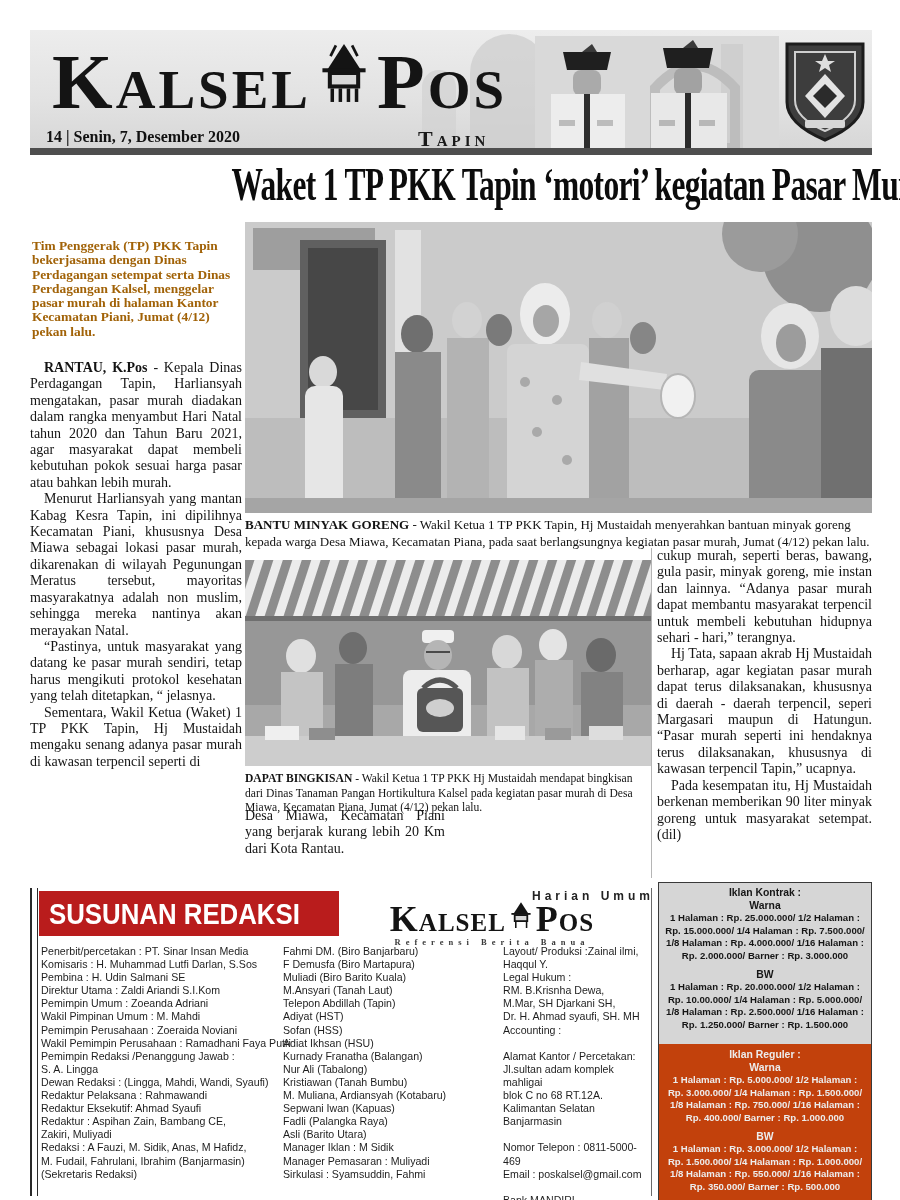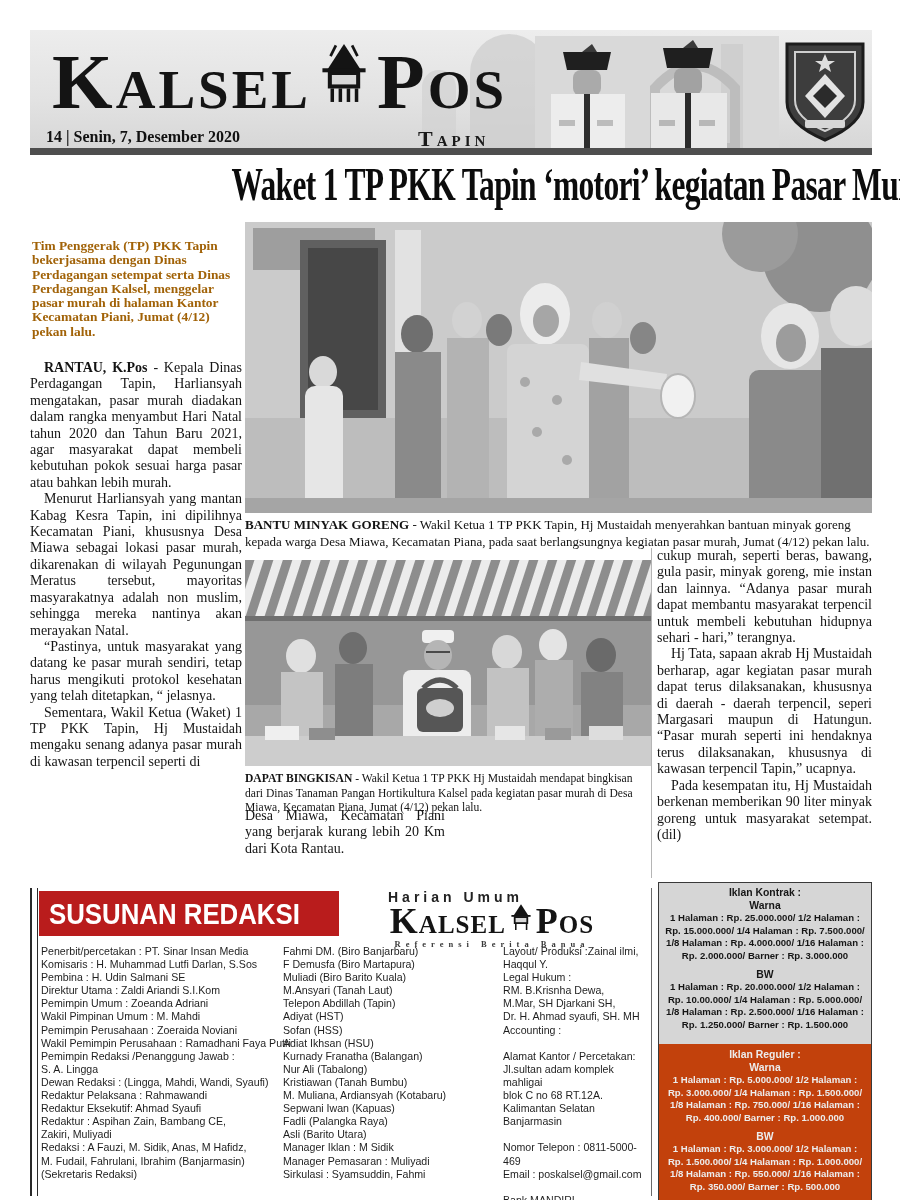--- a/index.html
+++ b/index.html
@@ -61,22 +61,22 @@
   .redaksi-bar span { font-family:"Liberation Sans", sans-serif; font-weight:bold; font-size:30px;
     color:#fff; letter-spacing:0; transform:scaleX(.86); transform-origin:left; white-space:nowrap; }
   .staff { position:absolute; font-family:"Liberation Sans", sans-serif; font-size:10.6px;
     line-height:13.1px; color:#1e1e1e; }
   .staff-col1 { left:11px;  top:57px; width:250px; }
   .staff-col2 { left:253px; top:57px; width:185px; }
   .staff-col3 { left:473px; top:57px; width:150px; }
   .vrule-bottom { position:absolute; left:621px; top:0; bottom:2px; width:1px; background:#6a6a6a; }
 
   .bottom-logo { position:absolute; left:300px; top:1px; width:324px; text-align:center; }
-  .bl-harian { font-family:"Liberation Sans", sans-serif; font-weight:bold; font-size:14px;
-    letter-spacing:4px; color:#222; margin-bottom:-4px; text-align:left; padding-left:58px; }
+  .bl-harian { font-family:"Liberation Sans", sans-serif; font-weight:bold; font-size:12px;
+    letter-spacing:4px; color:#222; margin-bottom:-4px; text-align:right; padding-left:58px; }
   .bl-row { display:flex; align-items:center; justify-content:center; gap:3px; }
   .bl-word { font-variant:small-caps; font-weight:bold; font-size:36px; line-height:40px;
     letter-spacing:1px; color:#141414; }
   .house-icon-sm { width:24px; height:28px; margin-bottom:6px; }
   .bl-tagline { font-size:8.5px; letter-spacing:5px; color:#3a3a3a; font-weight:bold; margin-top:-2px; }
 
   .ads { position:absolute; left:628px; top:-6px; width:214px; height:376px; box-sizing:border-box;
     border:1px solid #3a3a3a; background:#d6d6d6; font-family:"Liberation Sans", sans-serif;
     font-weight:bold; text-align:center; }
   .ads-top { position:absolute; left:0; right:0; top:0; height:161px; padding:3px 5px; box-sizing:border-box;

